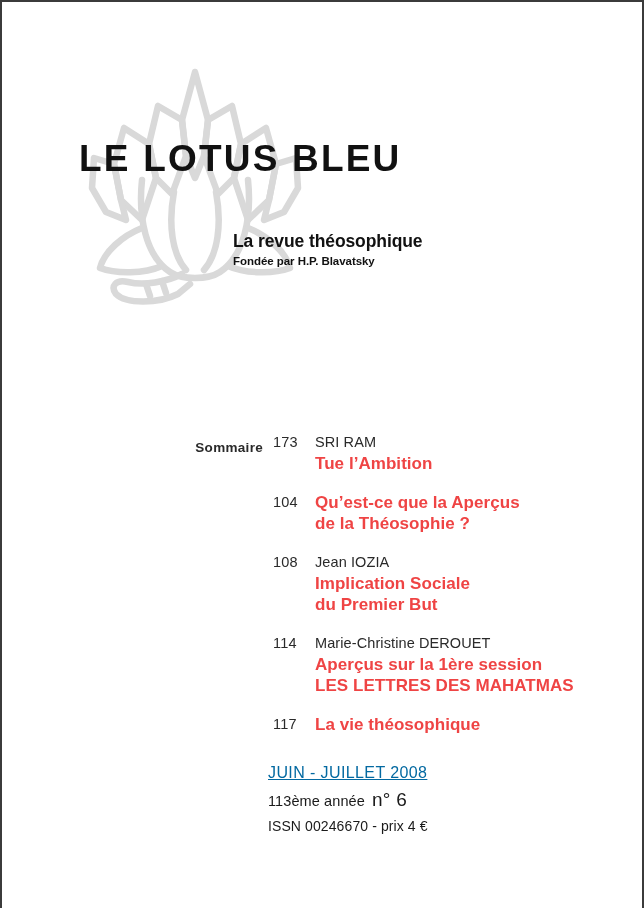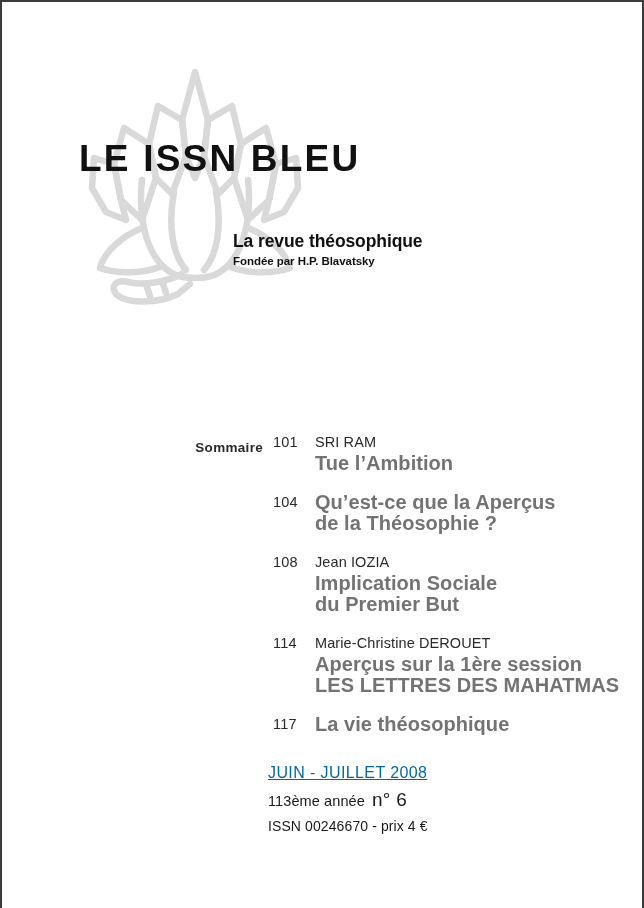--- a/index.html
+++ b/index.html
@@ -134,23 +134,23 @@
 
   .toc-author {
     font-size: 14.5px;
     font-weight: normal;
     color: #2a2a2a;
     letter-spacing: 0.1px;
     white-space: nowrap;
   }
 
   .toc-title-line {
-    font-size: 20px;
-    font-weight: bold;
-    color: #737373;
+    font-size: 17px;
+    font-weight: bold;
+    color: #ef4444;
     letter-spacing: 0.05px;
     white-space: nowrap;
   }
 
   
   .toc-entry.title-only .toc-body {
     font-weight: bold;
   }
 
   
@@ -232,34 +232,34 @@
 
           <path d="M162 168 C182 176, 200 192, 204 208 C188 214, 160 214, 142 206"></path>
 
           <path d="M96 214 C80 222, 58 226, 42 222 C30 219, 24 226, 30 234 C40 244, 72 244, 92 234 L104 224"></path>
           <path d="M60 224 L64 236"></path>
           <path d="M76 221 L80 233"></path>
         </g>
       </svg>
     </div>
 
-    <div class="journal-title">LE ISSN BLEU</div>
+    <div class="journal-title">LE LOTUS BLEU</div>
 
     <div class="journal-subtitle">La revue théosophique</div>
 
     <div class="journal-founder">Fondée par H.P. Blavatsky</div>
   </div>
 
   <div class="contents">
 
     <div class="contents-label">Sommaire</div>
 
     <div class="toc-list" id="toc-list">
         <div class="toc-entry">
-          <div class="toc-page">101</div>
+          <div class="toc-page">173</div>
           <div class="toc-body">
             <div class="toc-author">SRI RAM</div>
             <div class="toc-title-line">Tue l’Ambition</div>
           </div>
         </div>
         <div class="toc-entry">
           <div class="toc-page">104</div>
           <div class="toc-body">
             <div class="toc-title-line">Qu’est-ce que la Aperçus</div>
             <div class="toc-title-line">de la Théosophie ?</div>

